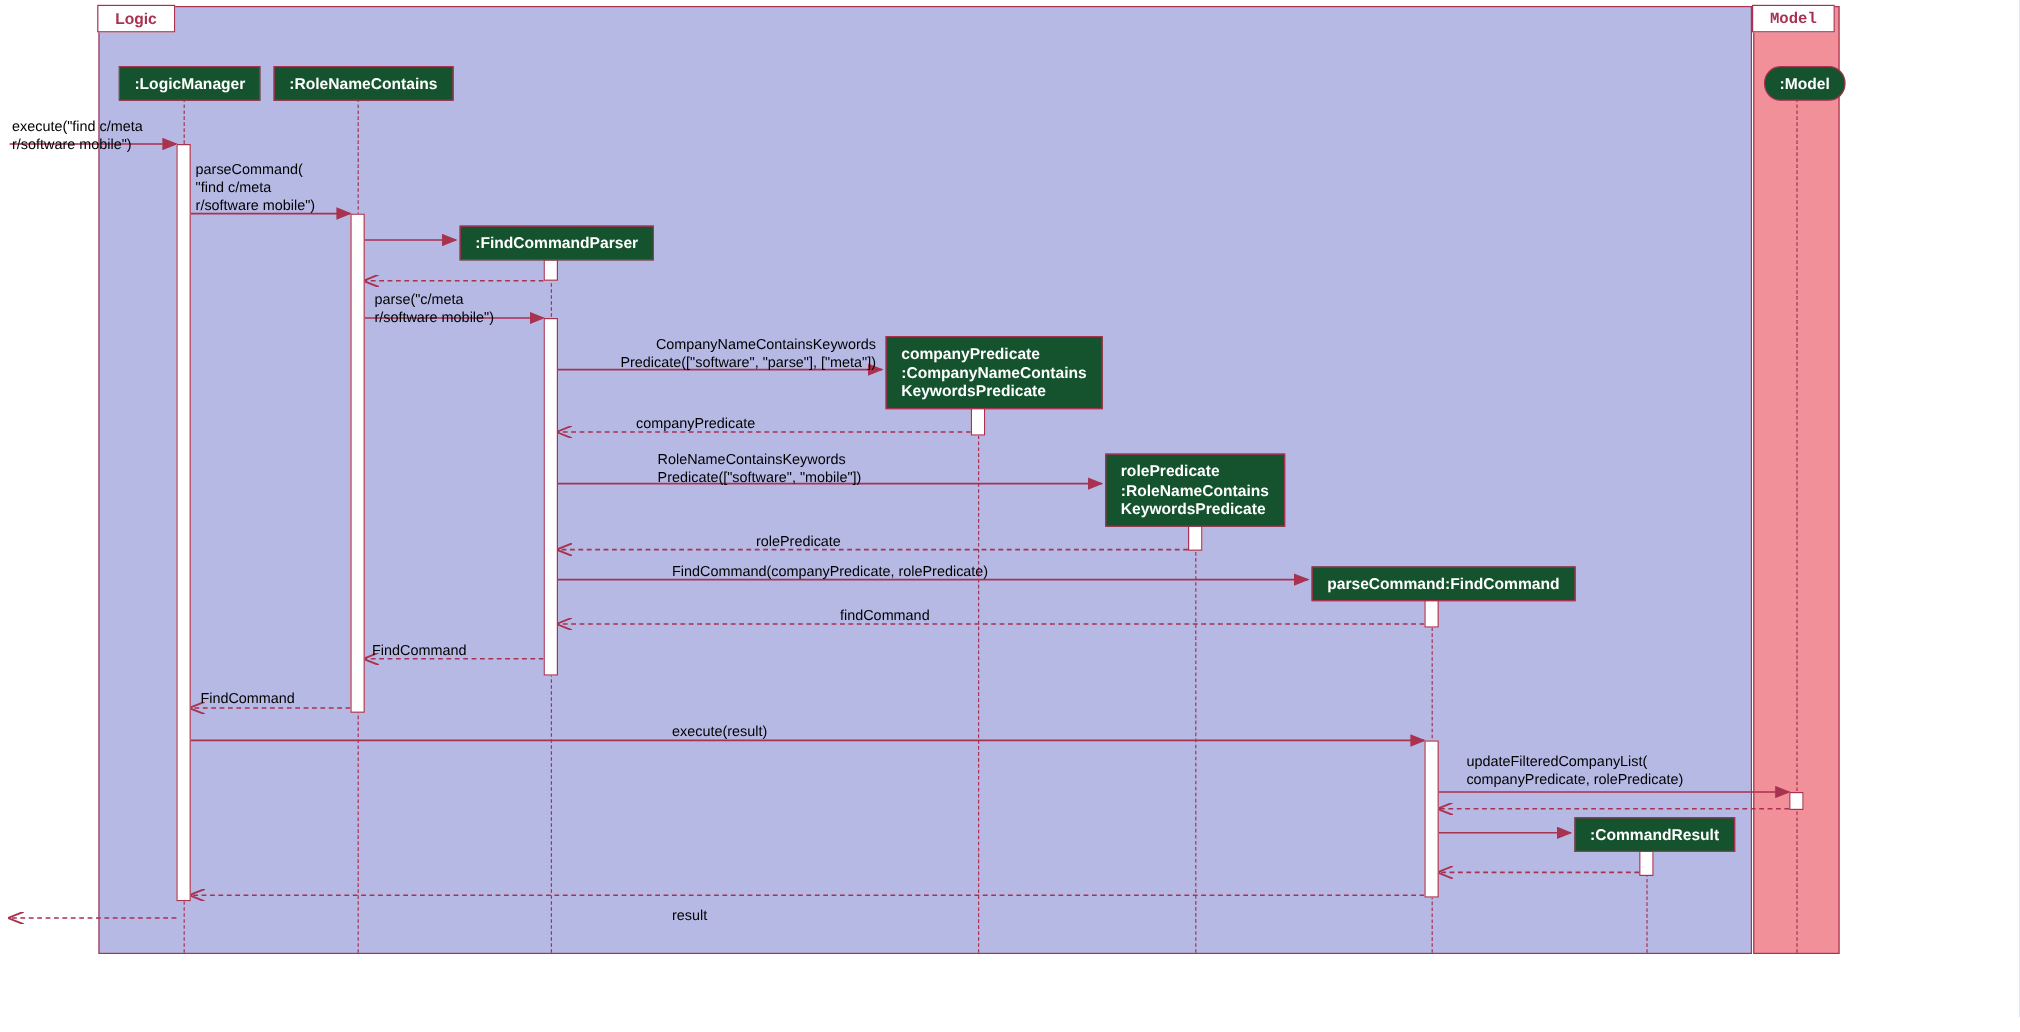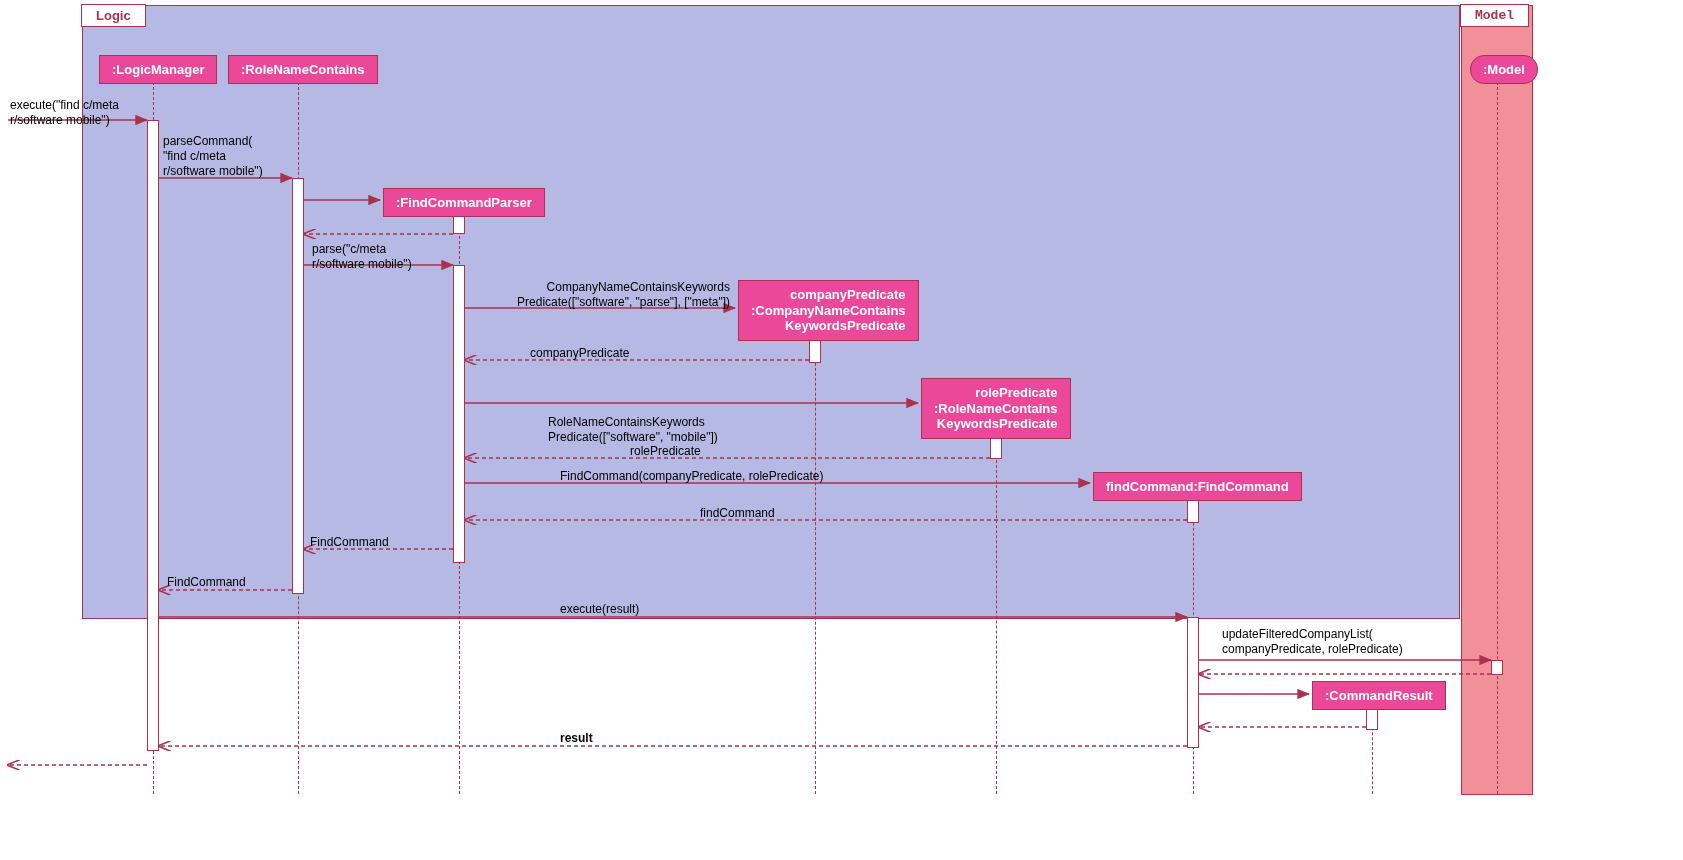--- a/index.html
+++ b/index.html
@@ -1,24 +1,24 @@
 <!DOCTYPE html>
 <html><head>
 <meta charset="utf-8">
 <style>
 * { margin: 0; padding: 0; box-sizing: border-box; }
 body { font-family: sans-serif; font-size: 12px; background: #fff; width: 1683px; height: 860px; position: relative; }
 .frame { position: absolute; }
 .frame-header { background: #fff; border: 1.5px solid #a83250; font-weight: bold; color: #a83250; padding: 3px 14px; position: absolute; top: -1px; left: -1px; font-size: 13px; }
 .frame-body { border: 1.5px solid #a83250; width: 100%; height: 100%; }
-.logic-frame { left: 82px; top: 5px; width: 1378px; height: 614px; }
+.logic-frame { left: 82px; top: 5px; width: 1378px; height: 790px; }
 .logic-body { background: #b6b9e4; }
 .model-frame { left: 1461px; top: 5px; width: 72px; height: 790px; font-family: Liberation Mono, monospace; }
 .model-body { background: #f19098; }
-.participant { position: absolute; background: #ec4899; color: #fff; border: 1.5px solid #a83250; padding: 6px 12px; font-weight: bold; text-align: right; white-space: pre-line; z-index: 10; font-size: 13px; }
+.participant { position: absolute; background: #14532d; color: #fff; border: 1.5px solid #a83250; padding: 6px 12px; font-weight: bold; text-align: left; white-space: pre-line; z-index: 10; font-size: 13px; }
 .lifeline { position: absolute; border-left: 1.5px dashed #a83250; top: 0; height: 100%; z-index: 1; }
 .activation { position: absolute; background: #fff; border: 1.5px solid #a83250; width: 12px; z-index: 5; }
 svg { position: absolute; top: 0; left: 0; z-index: 3; pointer-events: none; }
 .msg-label { position: absolute; font-size: 12px; color: #000; text-align: left; z-index: 6; white-space: pre-line; line-height: 1.25; }
 </style>
 </head>
 <body>
 
 <div class="frame logic-frame">
   <div class="frame-body logic-body"></div>
@@ -32,21 +32,21 @@
 
 <div class="participant" style="left:99px; top:55px;">:LogicManager</div>
 <div class="participant" style="left:228px; top:55px;">:RoleNameContains</div>
 <div class="participant" style="left:383px; top:188px;">:FindCommandParser</div>
 <div class="participant" style="left:738px; top:280px; line-height:1.2;">companyPredicate
 :CompanyNameContains
 KeywordsPredicate</div>
 <div class="participant" style="left:921px; top:378px; line-height:1.2;">rolePredicate
 :RoleNameContains
 KeywordsPredicate</div>
-<div class="participant" style="left:1093px; top:472px;">findCommand:FindCommand</div>
+<div class="participant" style="left:1093px; top:472px;">parseCommand:FindCommand</div>
 <div class="participant" style="left:1312px; top:681px;">:CommandResult</div>
 <div class="participant" style="left:1470px; top:55px;border-radius:14px;">:Model</div>
 
 <div class="lifeline" style="left:153px; top:82px; height:712px;"></div>
 <div class="lifeline" style="left:298px; top:82px; height:712px;"></div>
 <div class="lifeline" style="left:459px; top:216px; height:578px;"></div>
 <div class="lifeline" style="left:815px; top:333px; height:461px;"></div>
 <div class="lifeline" style="left:996px; top:430px; height:364px;"></div>
 <div class="lifeline" style="left:1193px; top:498px; height:296px;"></div>
 <div class="lifeline" style="left:1372px; top:708px; height:86px;"></div>
@@ -117,23 +117,23 @@
 <div class="msg-label" style="left:10px; top:98px; width:150px; text-align:left;">execute("find c/meta
 r/software mobile")</div>
 <div class="msg-label" style="left:163px; top:134px; width:150px;">parseCommand(
 "find c/meta
 r/software mobile")</div>
 <div class="msg-label" style="left:312px; top:242px; width:130px;">parse("c/meta
 r/software mobile")</div>
 <div class="msg-label" style="left:470px; top:280px; width:260px; text-align:right;">CompanyNameContainsKeywords
 Predicate(["software", "parse"], ["meta"])</div>
 <div class="msg-label" style="left:530px; top:346px; width:200px;">companyPredicate</div>
-<div class="msg-label" style="left:548px; top:376px; width:280px;margin-top:39px;">RoleNameContainsKeywords
+<div class="msg-label" style="left:548px; top:376px; width:280px;">RoleNameContainsKeywords
 Predicate(["software", "mobile"])</div>
 <div class="msg-label" style="left:630px; top:444px; width:200px;">rolePredicate</div>
 <div class="msg-label" style="left:560px; top:469px; width:440px;">FindCommand(companyPredicate, rolePredicate)</div>
 <div class="msg-label" style="left:700px; top:506px; width:200px;">findCommand</div>
 <div class="msg-label" style="left:310px; top:535px; width:130px;">FindCommand</div>
 <div class="msg-label" style="left:167px; top:575px; width:120px;">FindCommand</div>
 <div class="msg-label" style="left:560px; top:602px; width:250px;">execute(result)</div>
 <div class="msg-label" style="left:1222px; top:627px; width:230px;">updateFilteredCompanyList(
 companyPredicate, rolePredicate)</div>
-<div class="msg-label" style="left:560px; top:731px; width:200px;font-weight:bold;">result</div>
+<div class="msg-label" style="left:560px; top:756px; width:200px;">result</div>
 
 </body></html>

